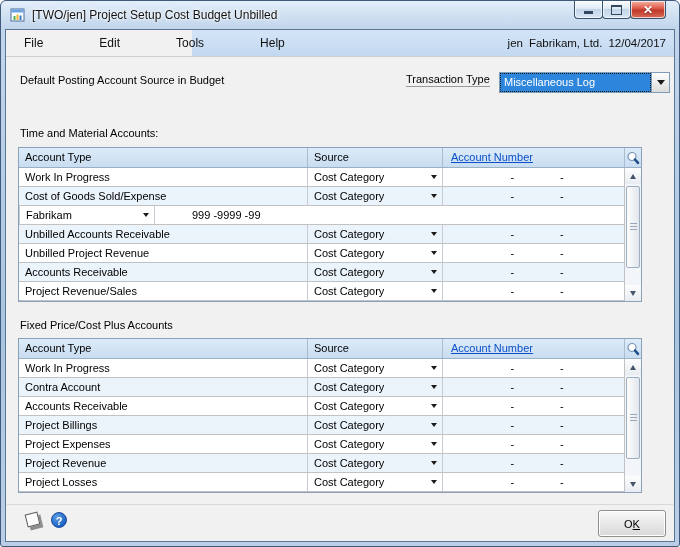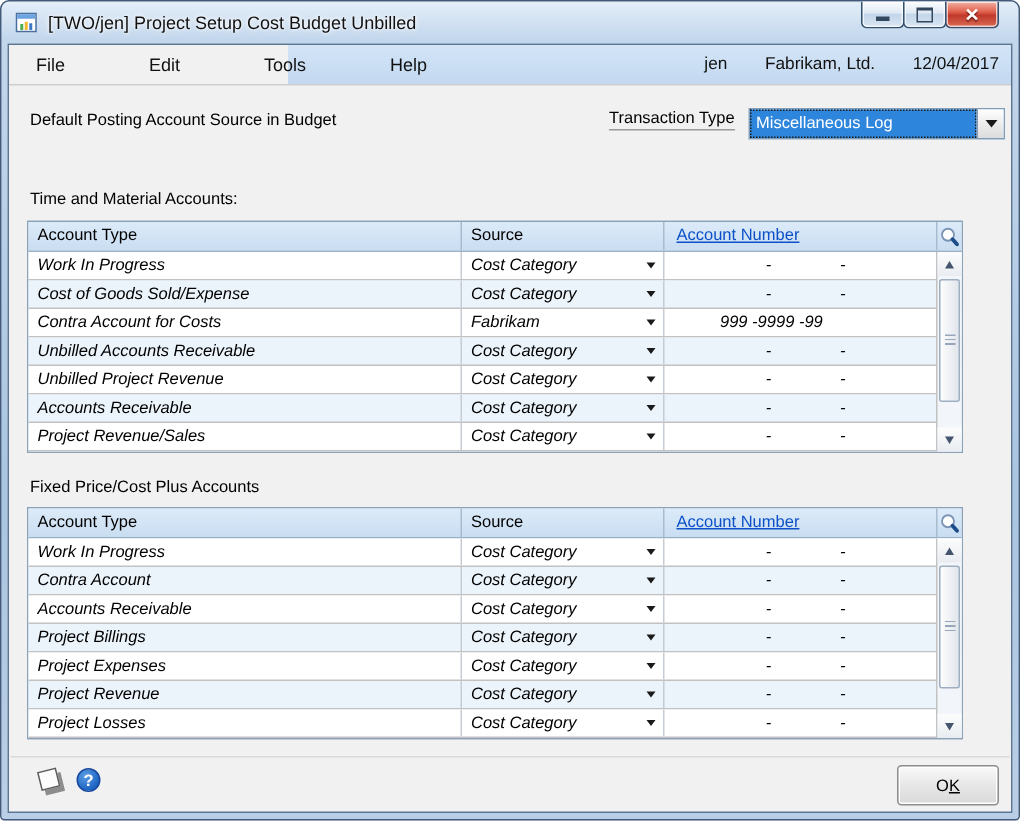--- a/index.html
+++ b/index.html
@@ -24,21 +24,21 @@
   .glyph-max{width:9px;height:7px;border:1px solid #33475e;border-top-width:2px;background:transparent;}
   .glyph-close{color:#fff;font-weight:bold;font-size:12px;line-height:16px;text-shadow:0 1px 1px rgba(60,0,0,.6);}
   
   .client{position:absolute;left:4px;right:4px;top:28px;bottom:4px;background:#f1f1f1;
           border:1px solid #5a7693;box-sizing:border-box;}
   .menubar{position:absolute;left:0;right:0;top:0;height:26px;
            background:linear-gradient(180deg,#d3e4f7,#c3d9f0);border-bottom:1px solid #cfcfcf;}
   .menubar-left{position:absolute;left:0;top:0;bottom:0;width:186px;background:#f1f1f1;}
   .menu-items{position:absolute;left:6px;top:0;height:26px;display:flex;align-items:center;gap:32px;}
   .menu-item{padding:0 12px;height:26px;line-height:26px;font-size:12px;color:#111;cursor:default;}
-  .menu-status{position:absolute;right:8px;top:0;height:26px;display:flex;align-items:center;gap:25px;
+  .menu-status{position:absolute;right:8px;top:0;height:26px;display:flex;align-items:center;gap:6px;
                font-size:11.5px;color:#111;}
   
   .lbl{position:absolute;color:#000;}
   .tt-label{border-bottom:1px solid #9a9a9a;padding-bottom:1px;}
   .combo{position:absolute;left:497px;top:70px;width:171px;height:21px;background:#fff;
          border:1px solid #7f9db9;box-sizing:border-box;display:flex;}
   .combo-sel{flex:1;margin:0;background:#2e85dc;color:#fff;line-height:17px;padding:0 3px;
              border:1px dotted #1b1b1b;box-sizing:border-box;white-space:nowrap;overflow:hidden;}
   .combo-btn{width:17px;border-left:1px solid #7f9db9;background:linear-gradient(180deg,#fefefe,#dcdcdc);
              display:flex;align-items:center;justify-content:center;}
@@ -47,21 +47,21 @@
   
   .gp-table{position:absolute;left:16px;width:624px;background:#fff;border:1px solid #8ba1b8;box-sizing:border-box;}
   .thead{height:20px;display:flex;background:linear-gradient(180deg,#dcebf9,#c9ddf1);
          border-bottom:1px solid #9ab0c6;box-sizing:border-box;}
   .th{line-height:19px;box-sizing:border-box;overflow:hidden;white-space:nowrap;}
   .th-type{width:288px;padding-left:6px;}
   .th-source{width:135px;padding-left:6px;border-left:1px solid #a8bcd0;}
   .th-an{width:182px;padding-left:8px;border-left:1px solid #a8bcd0;}
   .th-sb{width:17px;border-left:1px solid #a8bcd0;display:flex;align-items:center;justify-content:center;}
   .link{color:#0b50c8;text-decoration:underline;cursor:pointer;}
-  .tbody{position:relative;height:133px;font-style:italic;}
+  .tbody{position:relative;height:133px;}
   .trow{height:19px;display:flex;border-bottom:1px solid #c2c2c2;box-sizing:border-box;background:#fff;}
   .trow:last-of-type{border-bottom:none;}
   .trow.alt{background:#ebf3fb;}
   .td{line-height:18px;box-sizing:border-box;overflow:hidden;white-space:nowrap;}
   .td-type{width:288px;padding-left:6px;}
   .td-source{width:135px;border-left:1px solid #c6ccd3;display:flex;align-items:center;position:relative;}
   .src-text{padding-left:6px;}
   .dd-arrow{position:absolute;right:5px;top:7px;width:0;height:0;
             border-left:3.5px solid transparent;border-right:3.5px solid transparent;border-top:4.5px solid #1a1a1a;}
   .td-an{width:182px;border-left:1px solid #c6ccd3;padding-left:37px;white-space:pre;}
@@ -169,21 +169,20 @@
           </div>
           <div class="trow alt">
             <div class="td td-type">Cost of Goods Sold/Expense</div>
             <div class="td td-source">
               <span class="src-text">Cost Category</span>
               <span class="dd-arrow"></span>
             </div>
             <div class="td td-an">          -               -</div>
           </div>
           <div class="trow">
-            <div class="td td-type">Contra Account for Costs</div>
             <div class="td td-source">
               <span class="src-text">Fabrikam</span>
               <span class="dd-arrow"></span>
             </div>
             <div class="td td-an">999 -9999 -99</div>
           </div>
           <div class="trow alt">
             <div class="td td-type">Unbilled Accounts Receivable</div>
             <div class="td td-source">
               <span class="src-text">Cost Category</span>

